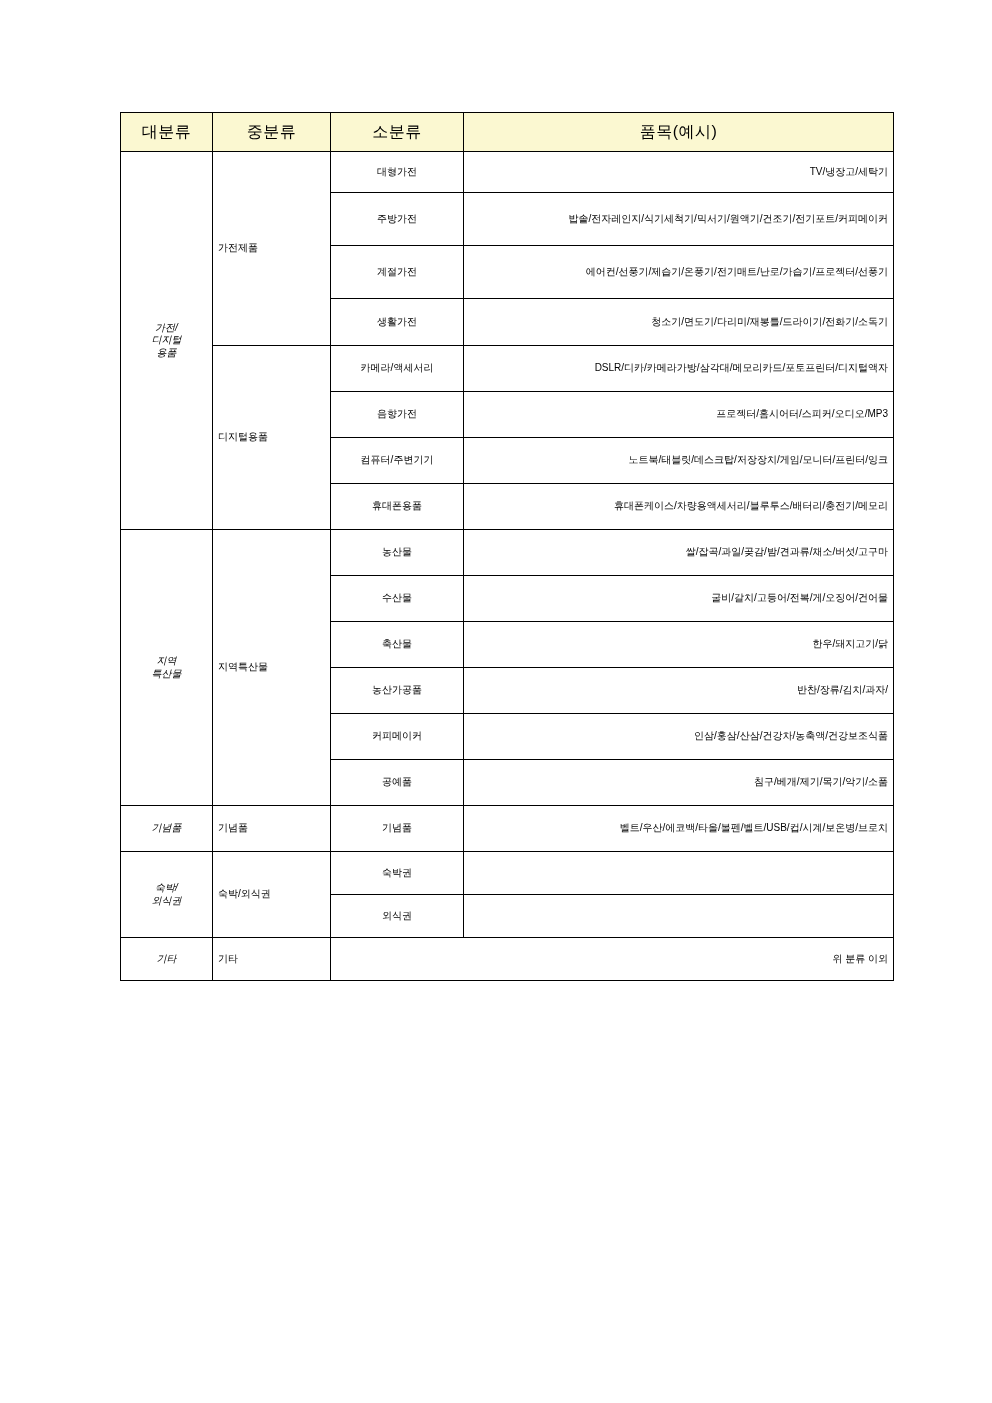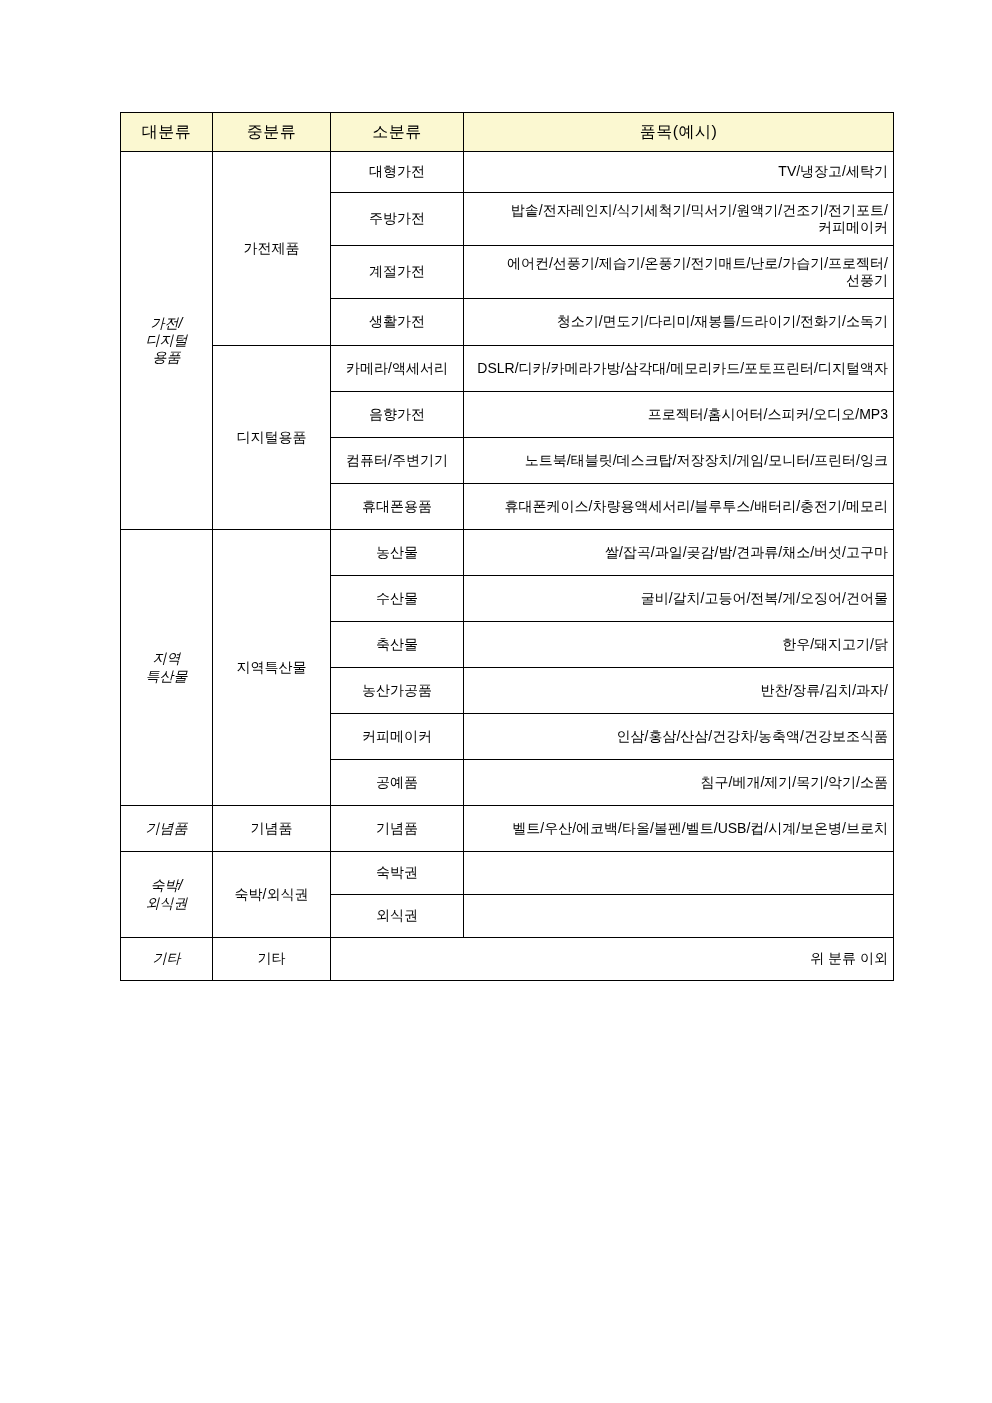--- a/index.html
+++ b/index.html
@@ -35,21 +35,21 @@
     border: 1.6px solid #000000;
   }
   table.classification col.c1 { width: 92px; }
   table.classification col.c2 { width: 118px; }
   table.classification col.c3 { width: 133px; }
   table.classification col.c4 { width: 430px; }
 
   table.classification th,
   table.classification td {
     border: 1px solid #000000;
-    font-size: 14px;
+    font-size: 10px;
     line-height: 1.22;
     padding: 0 5px;
     vertical-align: middle;
     word-break: keep-all;
     overflow-wrap: anywhere;
   }
   table.classification thead th {
     background: #fbf8d1;
     text-align: center;
     font-weight: normal;
@@ -57,21 +57,20 @@
     font-size: 16px;
     letter-spacing: 0.5px;
   }
   td.big {
     text-align: center;
     font-size: 15px;
     line-height: 1.25;
     font-style: italic;
   }
   td.mid {
-    text-align: center;
     font-size: 15px;
   }
   td.sub {
     text-align: center;
     font-size: 14.5px;
   }
   td.items {
     text-align: right;
     font-size: 13.5px;
     line-height: 1.3;

